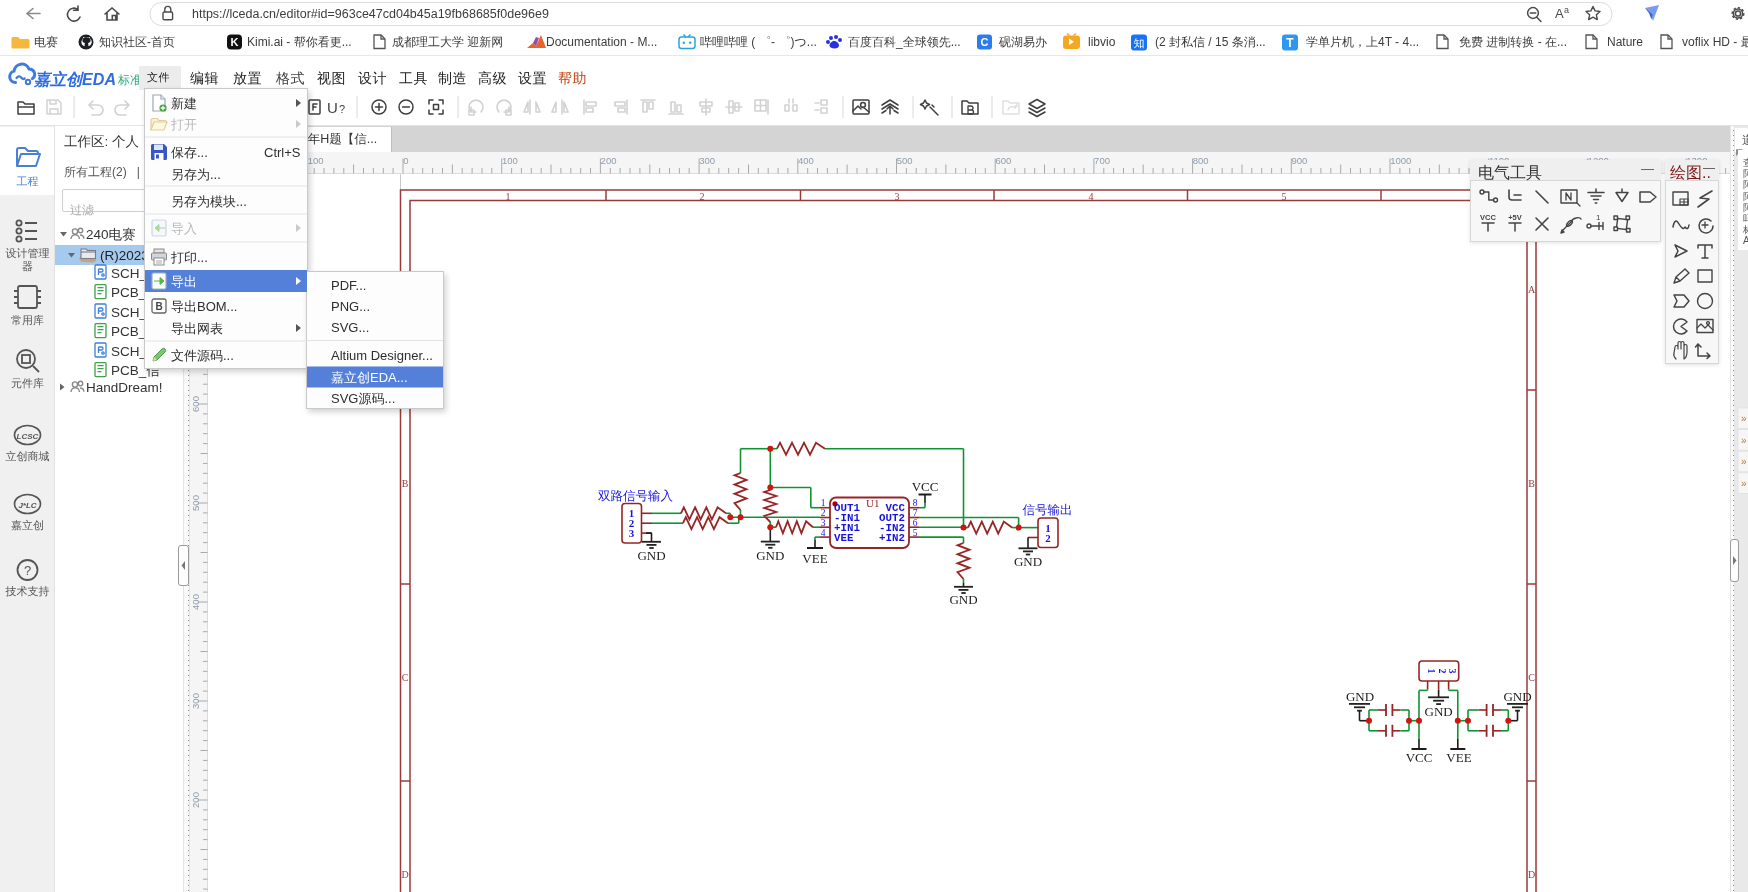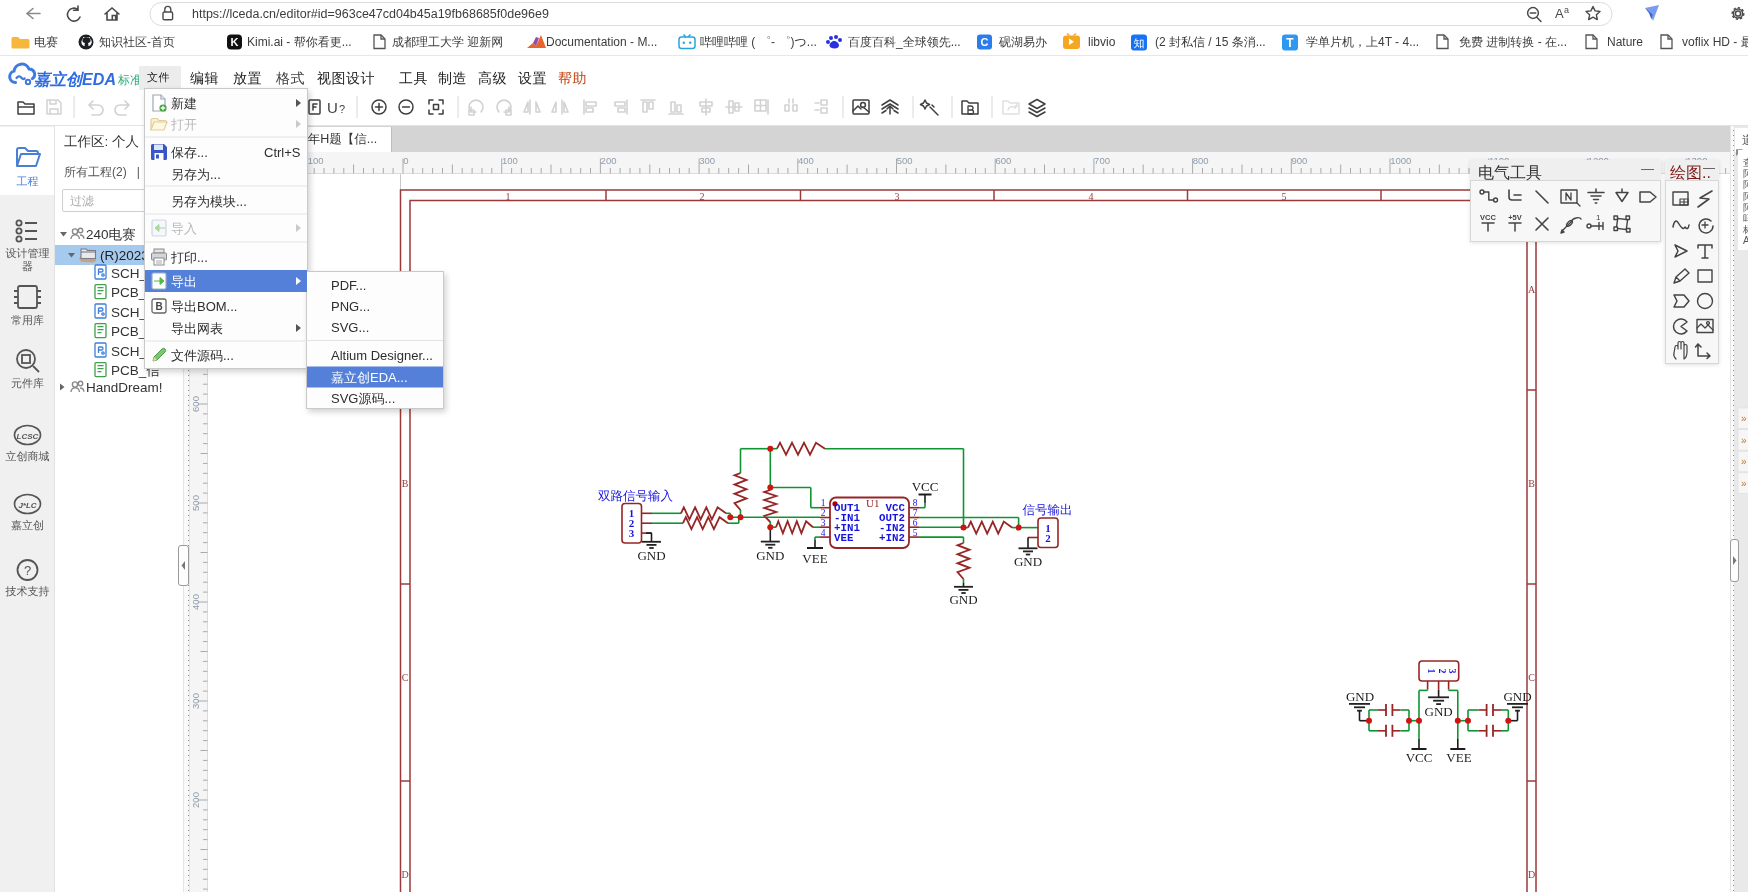--- a/index.html
+++ b/index.html
@@ -94,21 +94,21 @@
 <circle cx="20" cy="20" r="2.2" fill="none" stroke="#3f7be0" stroke-width="2"></circle>
 <text x="26" y="23" font-size="16.5" font-style="italic" font-weight="bold" fill="#2e6ce0" textLength="82" lengthAdjust="spacingAndGlyphs">嘉立创EDA</text>
 <text x="110" y="21.5" font-size="12" fill="#2fac7e">标准</text>
 </svg>
 <div class="abs" style="left:139px;top:66px;width:42px;height:24px;background:#ececec"></div>
 <div class="abs" style="left:147px;top:70px;font-size:11px;color:#222;letter-spacing:.5px">文件</div>
 <div class="abs" style="left:190px;top:70px;font-size:14px;color:#222;letter-spacing:.5px">编辑</div>
 <div class="abs" style="left:233px;top:70px;font-size:14px;color:#222;letter-spacing:.5px">放置</div>
 <div class="abs" style="left:276px;top:70px;font-size:14px;color:#404040;letter-spacing:.5px">格式</div>
 <div class="abs" style="left:317px;top:70px;font-size:14px;color:#222;letter-spacing:.5px">视图</div>
-<div class="abs" style="left:346px;top:70px;font-size:14px;color:#222;letter-spacing:.5px">设计</div>
+<div class="abs" style="left:358px;top:70px;font-size:14px;color:#222;letter-spacing:.5px">设计</div>
 <div class="abs" style="left:399px;top:70px;font-size:14px;color:#222;letter-spacing:.5px">工具</div>
 <div class="abs" style="left:438px;top:70px;font-size:14px;color:#222;letter-spacing:.5px">制造</div>
 <div class="abs" style="left:478px;top:70px;font-size:14px;color:#222;letter-spacing:.5px">高级</div>
 <div class="abs" style="left:518px;top:70px;font-size:14px;color:#222;letter-spacing:.5px">设置</div>
 <div class="abs" style="left:558px;top:70px;font-size:14px;color:#c2410c;letter-spacing:.5px">帮助</div>
 <svg class="abs" style="left:0;top:90px" width="1748" height="36">
     <g transform="translate(26 17)" stroke="#3f3f3f" stroke-width="1.5" fill="none" stroke-linecap="round" stroke-linejoin="round">
       <path d="M-8 -5 h5 l2 2 h9 v10 h-16z M-8 0 h16"></path>
     </g>
     <g transform="translate(54 17)" stroke="#d2d2d2" stroke-width="1.5" fill="none" stroke-linecap="round" stroke-linejoin="round">
@@ -265,21 +265,21 @@
     <text x="27.5" y="403" font-size="11" fill="#555" text-anchor="middle">嘉立创</text>
     <g stroke="#555" stroke-width="1.8" fill="none">
       <circle cx="27.5" cy="444" r="10"></circle>
     </g>
     <text x="27.5" y="449" font-size="13" fill="#555" text-anchor="middle">?</text>
     <text x="27.5" y="469" font-size="11" fill="#555" text-anchor="middle">技术支持</text>
   </svg>
 <div class="abs" style="left:55px;top:126px;width:128px;height:766px;background:#fff"></div>
 <div class="abs" style="left:64px;top:133px;width:160px;height:20px;font-size:13.5px;color:#333">工作区: 个人</div>
 <div class="abs" style="left:64px;top:164px;width:160px;height:18px;font-size:12px;color:#555">所有工程(2)&nbsp;&nbsp;&nbsp;|</div>
-<div class="abs" style="left:62px;top:189px;width:116px;height:23px;border:1px solid #cfcfcf;border-radius:2px;background:#fff;font-size:12px;color:#aaa;padding:3px 0 0 7px">过滤</div>
+<div class="abs" style="left:62px;top:189px;width:116px;height:23px;border:1px solid #cfcfcf;border-radius:2px;background:#fff;font-size:12px;color:#aaa;padding:12px 0 0 7px">过滤</div>
 <svg class="abs" style="left:55px;top:126px" width="260" height="766">
     <path d="M5 106 h7 l-3.5 4.5z" fill="#666"></path>
     <g stroke="#8a8a8a" stroke-width="1.4" fill="none">
       <circle cx="20" cy="105.5" r="2.6"></circle>
       <path d="M16 113 a4.2 4.2 0 0 1 8.4 0"></path>
       <circle cx="25.5" cy="104.5" r="2.2"></circle>
       <path d="M25 109 a4 4 0 0 1 4 3.6"></path>
     </g>
     <text x="31" y="113" font-size="13.5" fill="#333">240电赛</text>
     <rect x="0" y="119" width="128" height="20" fill="#a6c9ee"></rect>

